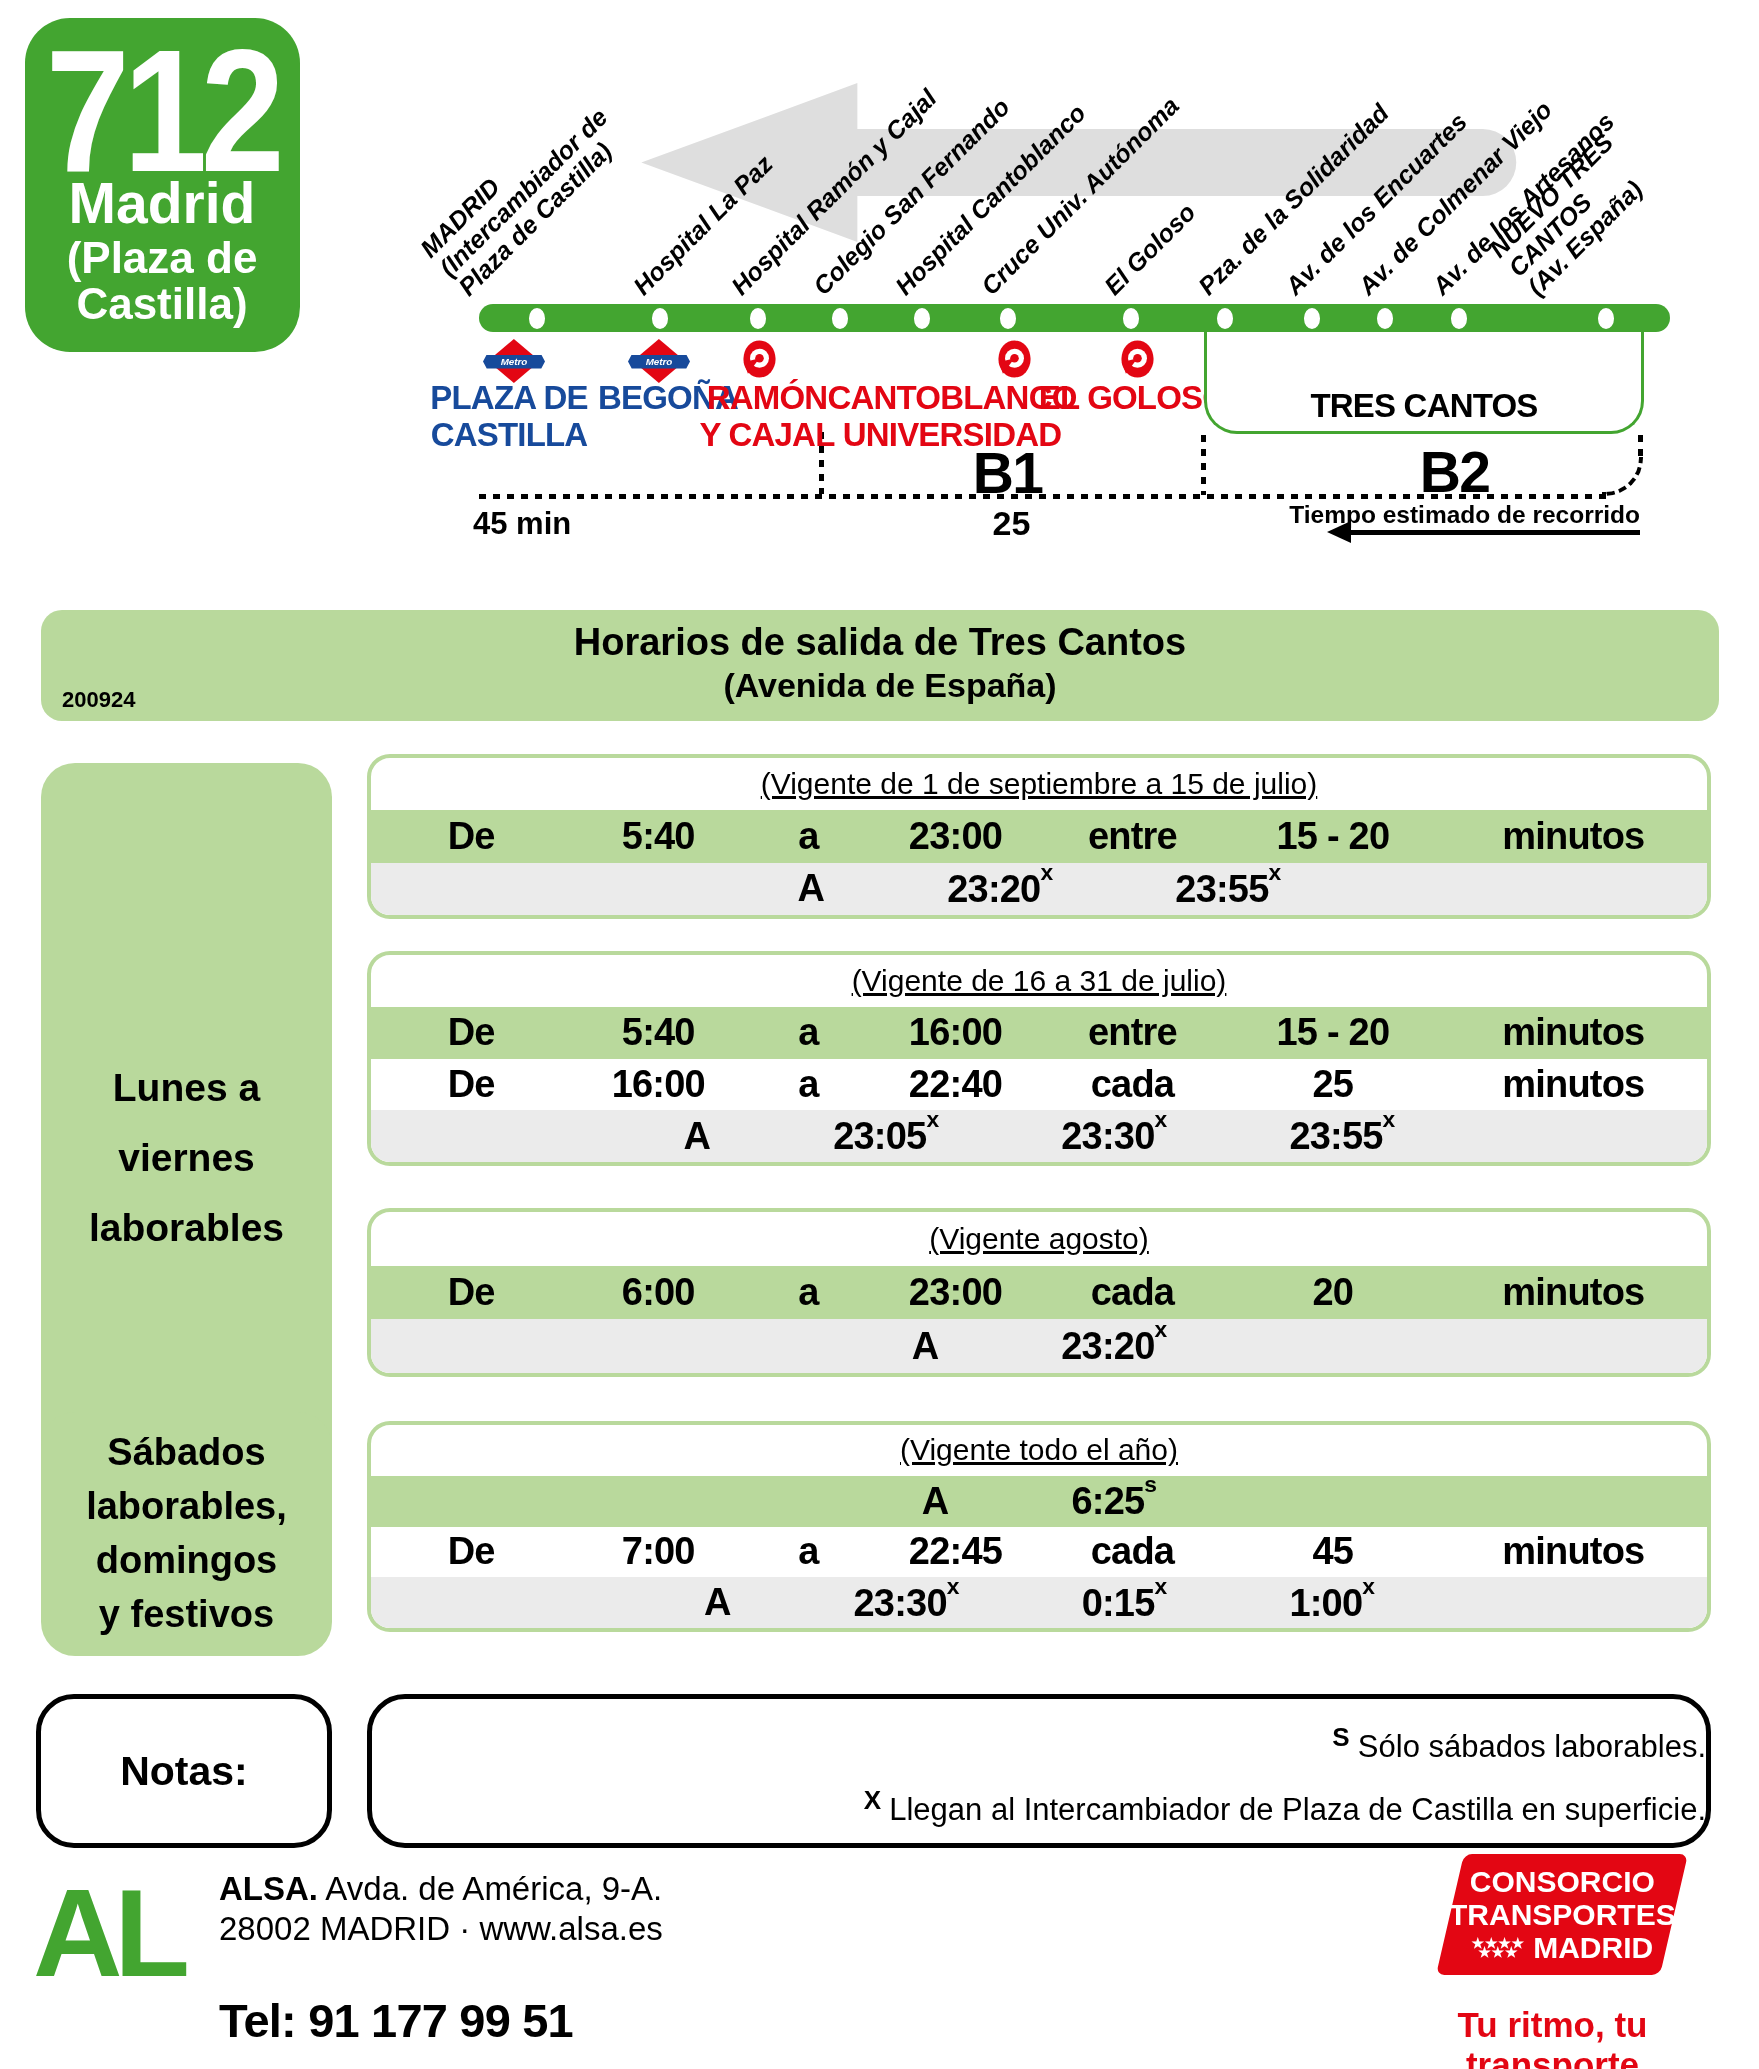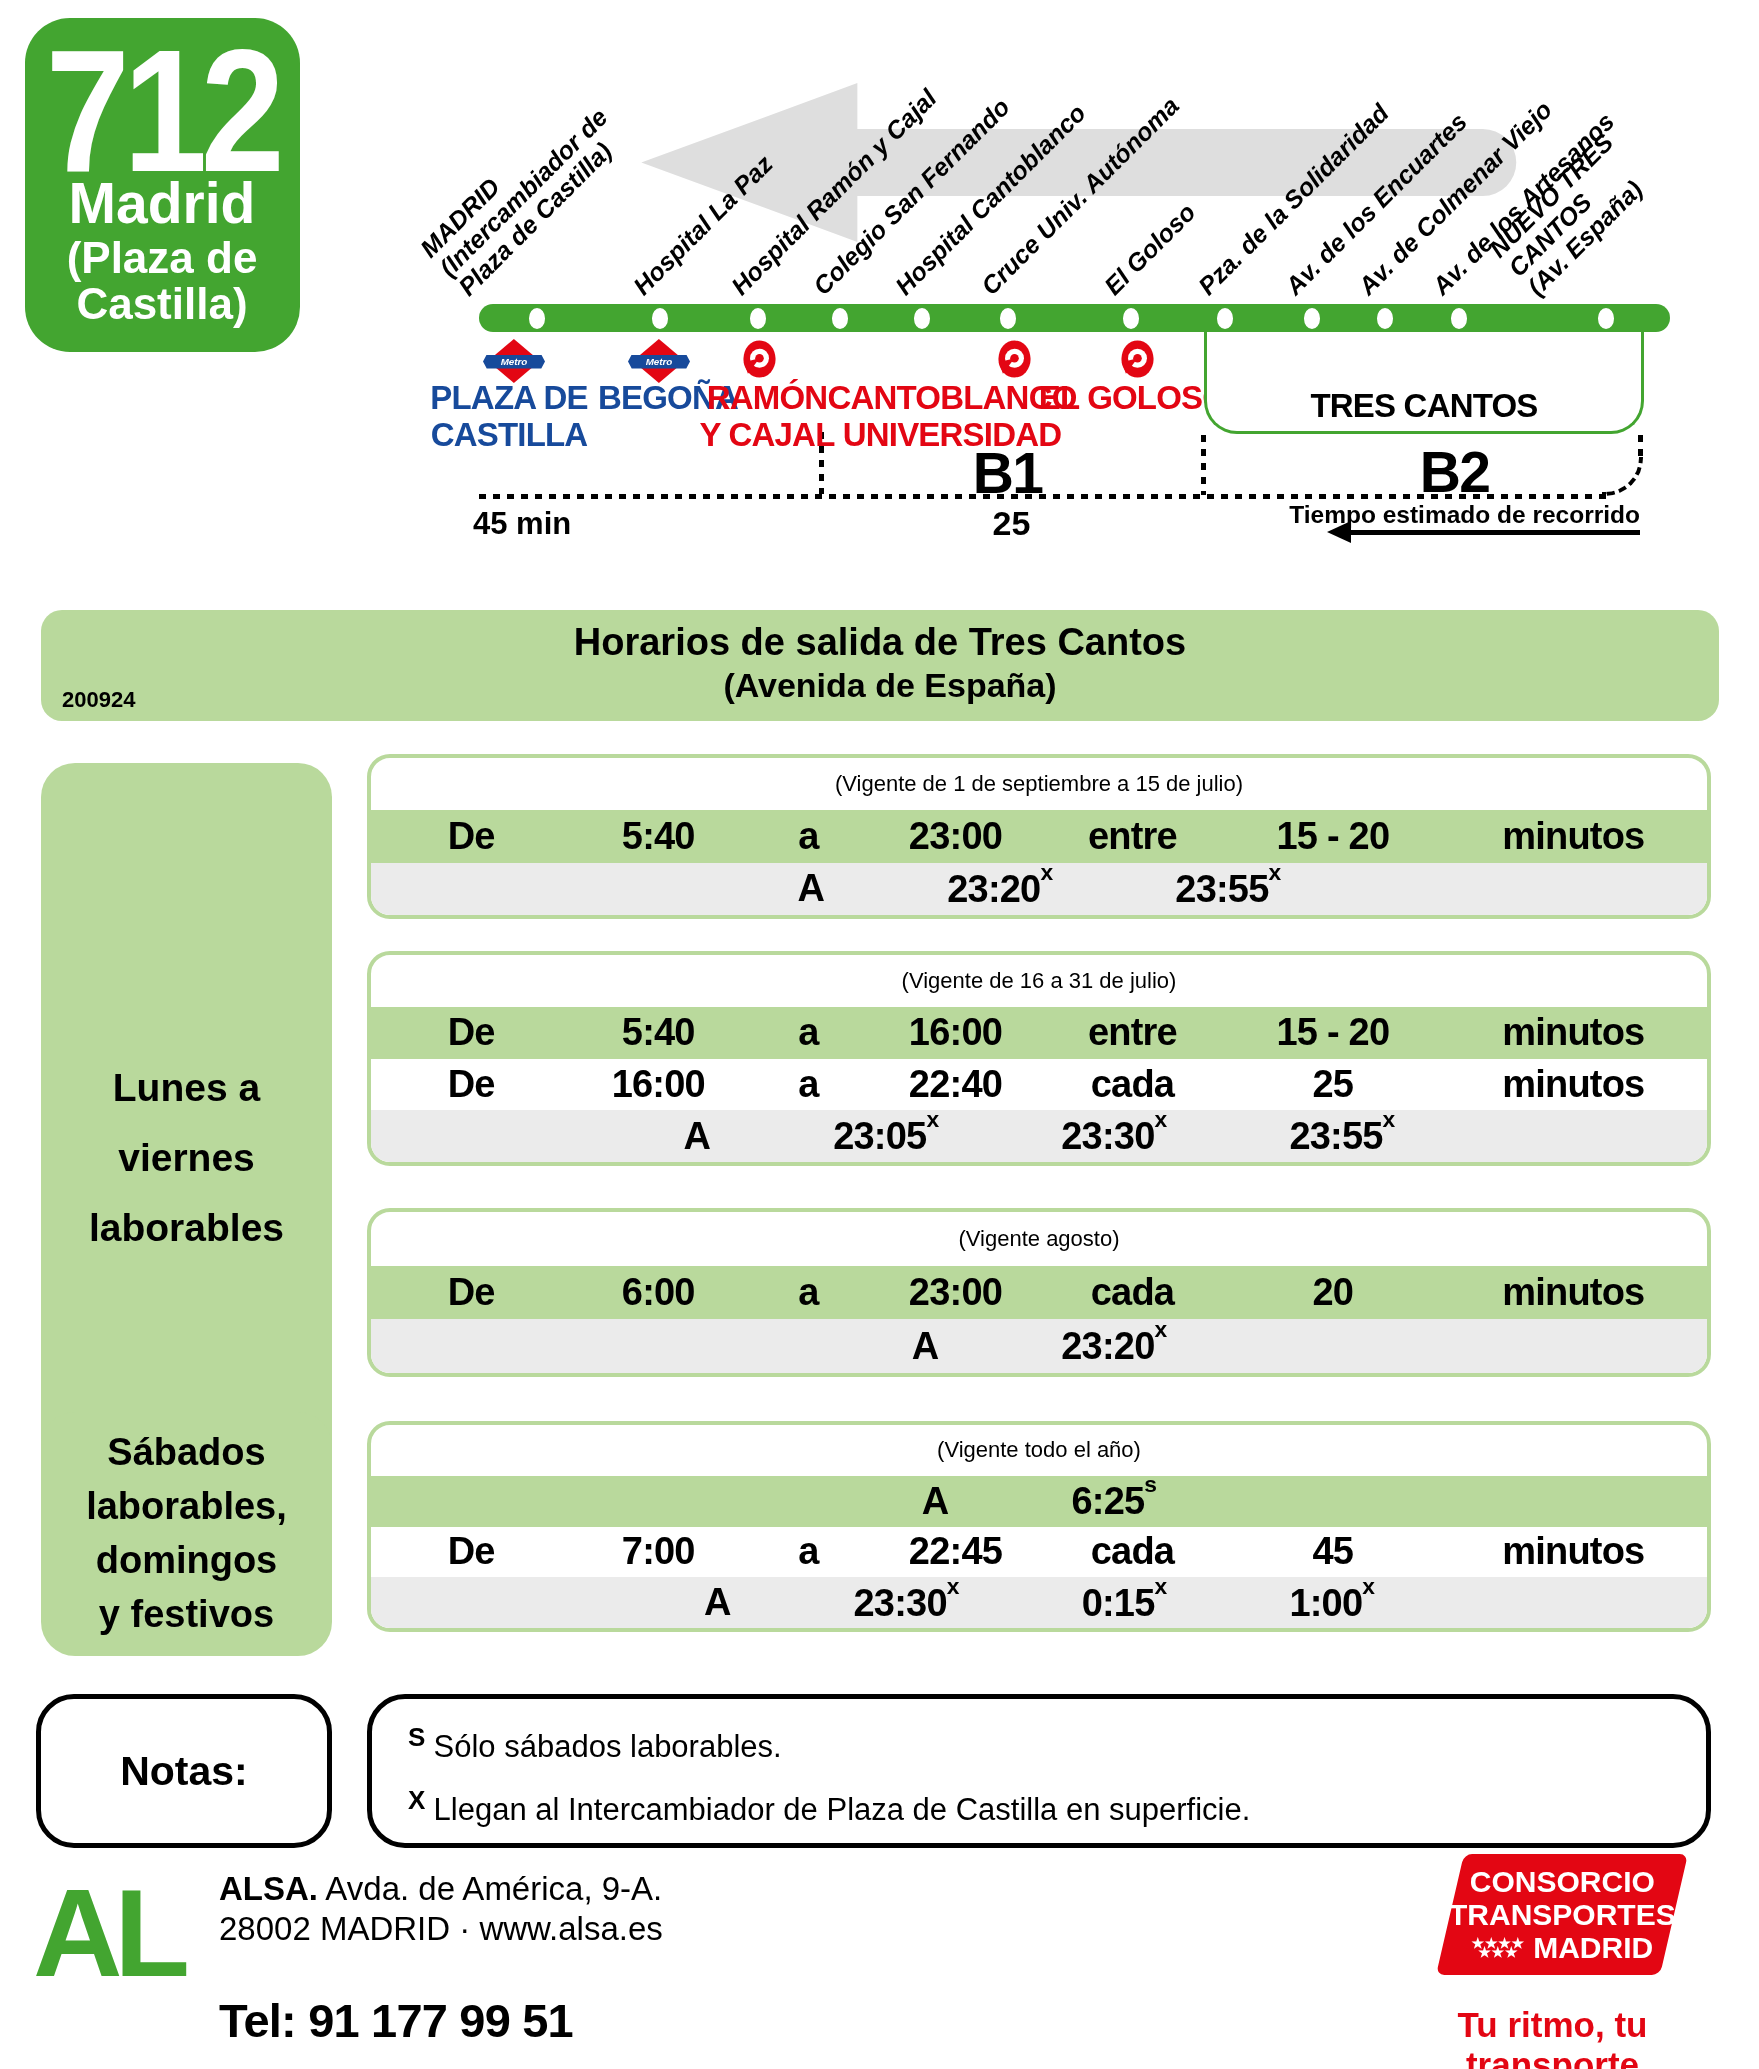--- a/index.html
+++ b/index.html
@@ -61,33 +61,33 @@
   #hdr-code{position:absolute;left:21px;bottom:8.2px;font-size:22px;font-weight:bold;}
   
   .daybox{position:absolute;left:41px;width:291px;background:var(--lg);border-radius:34px;display:flex;
     align-items:center;justify-content:center;text-align:center;font-weight:bold;white-space:pre-line;}
   .daybox.d0{font-size:39px;line-height:1.8;}
   .daybox.d1{font-size:38px;line-height:1.42;}
   .ttable{position:absolute;left:367px;width:1344px;border:4.1px solid var(--lg);border-radius:23px;
     display:flex;flex-direction:column;overflow:hidden;background:#fff;box-sizing:border-box;}
   .trow{flex:1;}
   .trow.green{background:var(--lg);} .trow.gray{background:var(--gray);}
-  .trow.caption{display:flex;align-items:center;justify-content:center;font-size:22px;}
+  .trow.caption{display:flex;align-items:center;justify-content:center;font-size:30px;text-decoration:underline;}
   .trow.range{display:grid;grid-template-columns:15% 13% 9.5% 12.5% 14% 16% 20%;align-items:center;
     text-align:center;font-size:38px;font-weight:bold;letter-spacing:-0.8px;}
   .trow.arrivals{display:flex;align-items:center;justify-content:center;gap:123px;
     font-size:38px;font-weight:bold;letter-spacing:-0.8px;}
   .trow sup{font-size:0.6em;position:relative;top:-0.35em;font-weight:bold;}
   
   #notas-label{position:absolute;left:36px;top:1694px;width:296px;height:154px;border:5.7px solid #000;
     border-radius:38px;display:flex;align-items:center;justify-content:center;font-size:41px;font-weight:bold;
     box-sizing:border-box;}
   #notas-box{position:absolute;left:367px;top:1694px;width:1344px;height:154px;border:5.7px solid #000;
     border-radius:38px;box-sizing:border-box;padding:23px 0 0 36px;}
-  .note-line{font-size:31px;margin-bottom:19.6px;}
+  .note-line{font-size:31px;margin-bottom:19.6px;text-align:right;}
   .note-mark{font-weight:bold;font-size:26px;vertical-align:super;text-transform:uppercase;margin-right:8.2px;}
   
   #alsa-logo{position:absolute;left:33px;top:1871px;font-size:124px;font-weight:bold;color:var(--g);
     letter-spacing:-8.2px;line-height:1;}
   #addr{position:absolute;left:219px;top:1869px;font-size:33px;line-height:1.22;}
   #tel{position:absolute;left:219px;top:1993px;font-size:47px;font-weight:bold;letter-spacing:-0.8px;}
   #ctm{position:absolute;left:1450px;top:1854px;width:224px;height:121px;background:var(--r);
     border-radius:8.2px;transform:skewX(-13deg);display:flex;align-items:center;justify-content:center;}
   #ctm-inner{transform:skewX(13deg);color:#fff;font-weight:bold;text-align:center;font-size:30px;line-height:1.1;}
   .ctm-row{display:flex;align-items:center;justify-content:center;gap:8.2px;}

